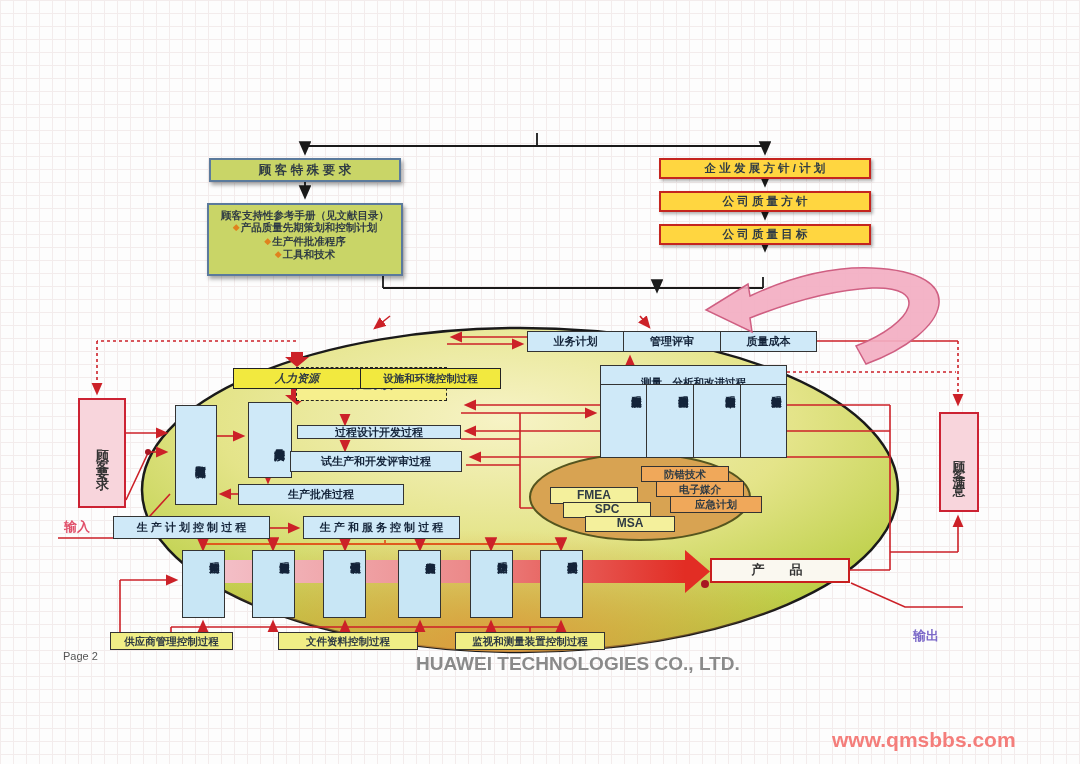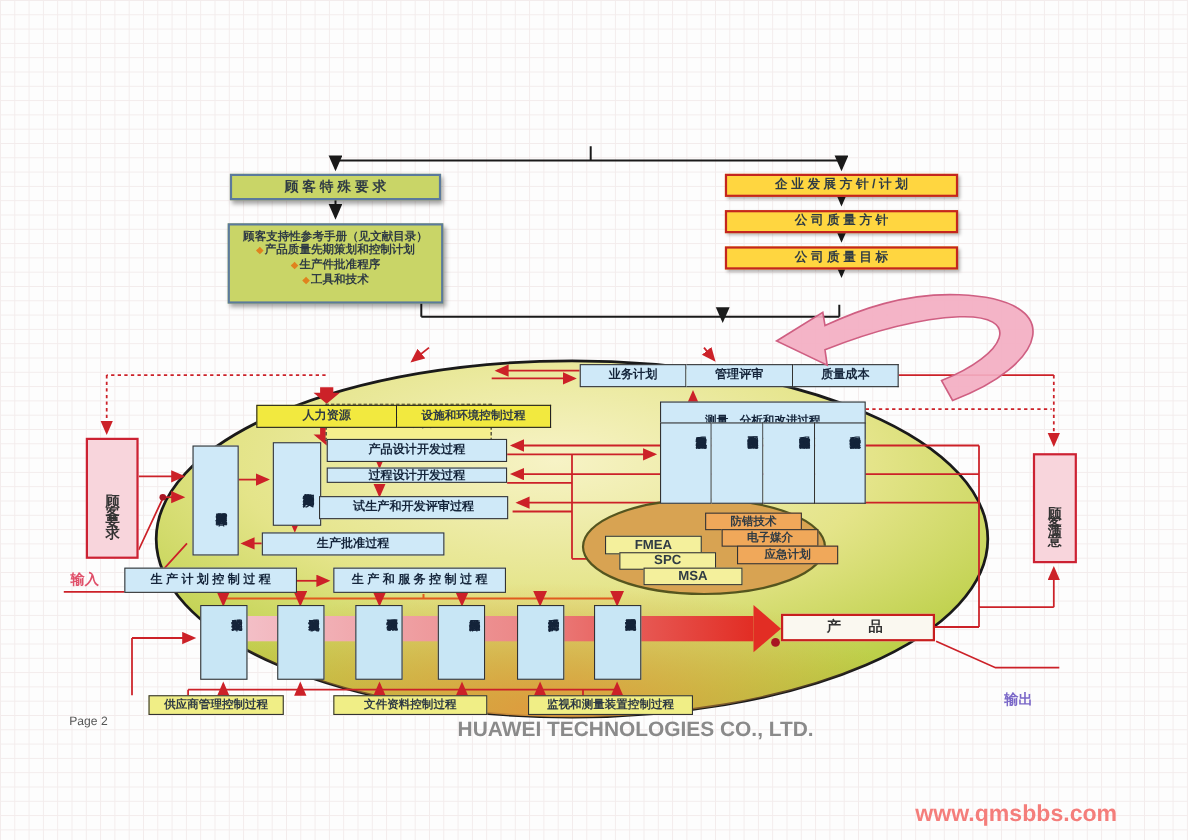--- a/index.html
+++ b/index.html
@@ -14,21 +14,21 @@
     font-weight:bold;color:#2f3b44;text-align:center;line-height:1.15;}
   .green{background:#c9d567;border:2px solid #5b7a9c;box-shadow:2px 3px 4px rgba(0,0,0,.35);}
   .yellowR{background:#ffd640;border:2px solid #c4251f;box-shadow:2px 2px 3px rgba(0,0,0,.3);}
   .pinkB{background:#f8d2de;border:1.8px solid #d9486b;box-shadow:2px 2px 3px rgba(0,0,0,.25);}
   .yellowD{background:#f6ef8d;border:1.6px dashed #222;}
   .blueC{background:#cfe9f8;border:1.6px solid #333;color:#14243a;}
   .yellowS{background:#f2e93f;border:1.6px solid #222;}
   .pinkV{background:#f8d5dc;border:2px solid #cc2233;color:#333;}
   .toolY{background:#f4f09c;border:1.6px solid #333;}
   .toolO{background:#f0a85a;border:1.6px solid #333;}
-  .yellowB{background:#f0ee86;border:1.6px solid #333;margin-left:25px;}
+  .yellowB{background:#f0ee86;border:1.6px solid #333;}
   .prod{background:#faf8f0;border:2px solid #c81f1f;color:#333;}
   .vert{writing-mode:vertical-rl;text-orientation:upright;display:block;}
   .measure-cells{position:absolute;display:flex;}
   .mcell{box-sizing:border-box;background:#cfe9f8;border:1.6px solid #333;border-left-width:0;
     font-weight:bold;color:#14243a;font-size:10px;line-height:15px;
     writing-mode:vertical-rl;text-orientation:upright;padding:4px 2px 2px 2px;}
   .mcell:first-child{border-left-width:1.6px;}
   .vcol{box-sizing:border-box;position:absolute;background:#c8e6f5;border:1.6px solid #333;
     font-weight:bold;color:#14243a;font-size:10px;line-height:15px;
     writing-mode:vertical-rl;text-orientation:upright;padding:4px 2px 2px 2px;}
@@ -178,28 +178,27 @@
   <div class="box yellowR" style="left:659px;top:191px;width:212px;height:21px;font-size:11.5px;">公 司 质 量 方 针</div>
   <div class="box yellowR" style="left:659px;top:224px;width:212px;height:21px;font-size:11.5px;">公 司 质 量 目 标</div>
 
 
   <div class="box yellowD" style="left:296px;top:331px;width:151px;height:34px;font-size:11px;color:#2c4a7c;margin-top:36px;">管理职责</div>
 
   <div class="box blueC" style="left:527px;top:331px;width:97px;height:21px;font-size:11px;">业务计划</div>
   <div class="box blueC" style="left:624px;top:331px;width:97px;height:21px;font-size:11px;border-left:none;">管理评审</div>
   <div class="box blueC" style="left:721px;top:331px;width:96px;height:21px;font-size:11px;border-left:none;">质量成本</div>
 
-  <div class="box yellowS" style="left:233px;top:368px;width:128px;height:21px;font-size:11px;">人力资源</div>
+  <div class="box yellowS" style="left:233px;top:368px;width:128px;height:21px;font-size:11px;font-style:italic;">人力资源</div>
   <div class="box yellowS" style="left:361px;top:368px;width:140px;height:21px;font-size:10.5px;border-left:none;">设施和环境控制过程</div>
 
   <div class="box blueC vert" style="left:175px;top:405px;width:42px;height:100px;font-size:10.5px;line-height:30px;padding-top:6px;display:block;text-align:center;">与顾客有关的过程</div>
 
   <div class="box blueC vert" style="left:248px;top:402px;width:44px;height:76px;font-size:10.5px;line-height:17px;padding:4px 3px 2px 3px;display:block;">产品质量先期策划</div>
 
-  <div class="box blueC" style="left:297px;top:399px;width:164px;height:21px;font-size:11px;">产品设计开发过程</div>
   <div class="box blueC" style="left:297px;top:425px;width:164px;height:14px;font-size:11px;">过程设计开发过程</div>
   <div class="box blueC" style="left:290px;top:451px;width:172px;height:21px;font-size:11px;">试生产和开发评审过程</div>
   <div class="box blueC" style="left:238px;top:484px;width:166px;height:21px;font-size:11px;">生产批准过程</div>
 
   <div class="box blueC" style="left:600px;top:365px;width:187px;height:34px;font-size:10.5px;">测量、分析和改进过程</div>
   <div class="measure-cells" style="left:600px;top:384px;width:187px;height:74px;">
     <div class="mcell" style="width:47px;">过程和产品监视和测量</div>
     <div class="mcell" style="width:47px;">不合格品控制过程</div>
     <div class="mcell" style="width:47px;">内部过程和产品审核</div>
     <div class="mcell" style="width:46px;">数据分析控制过程</div>

